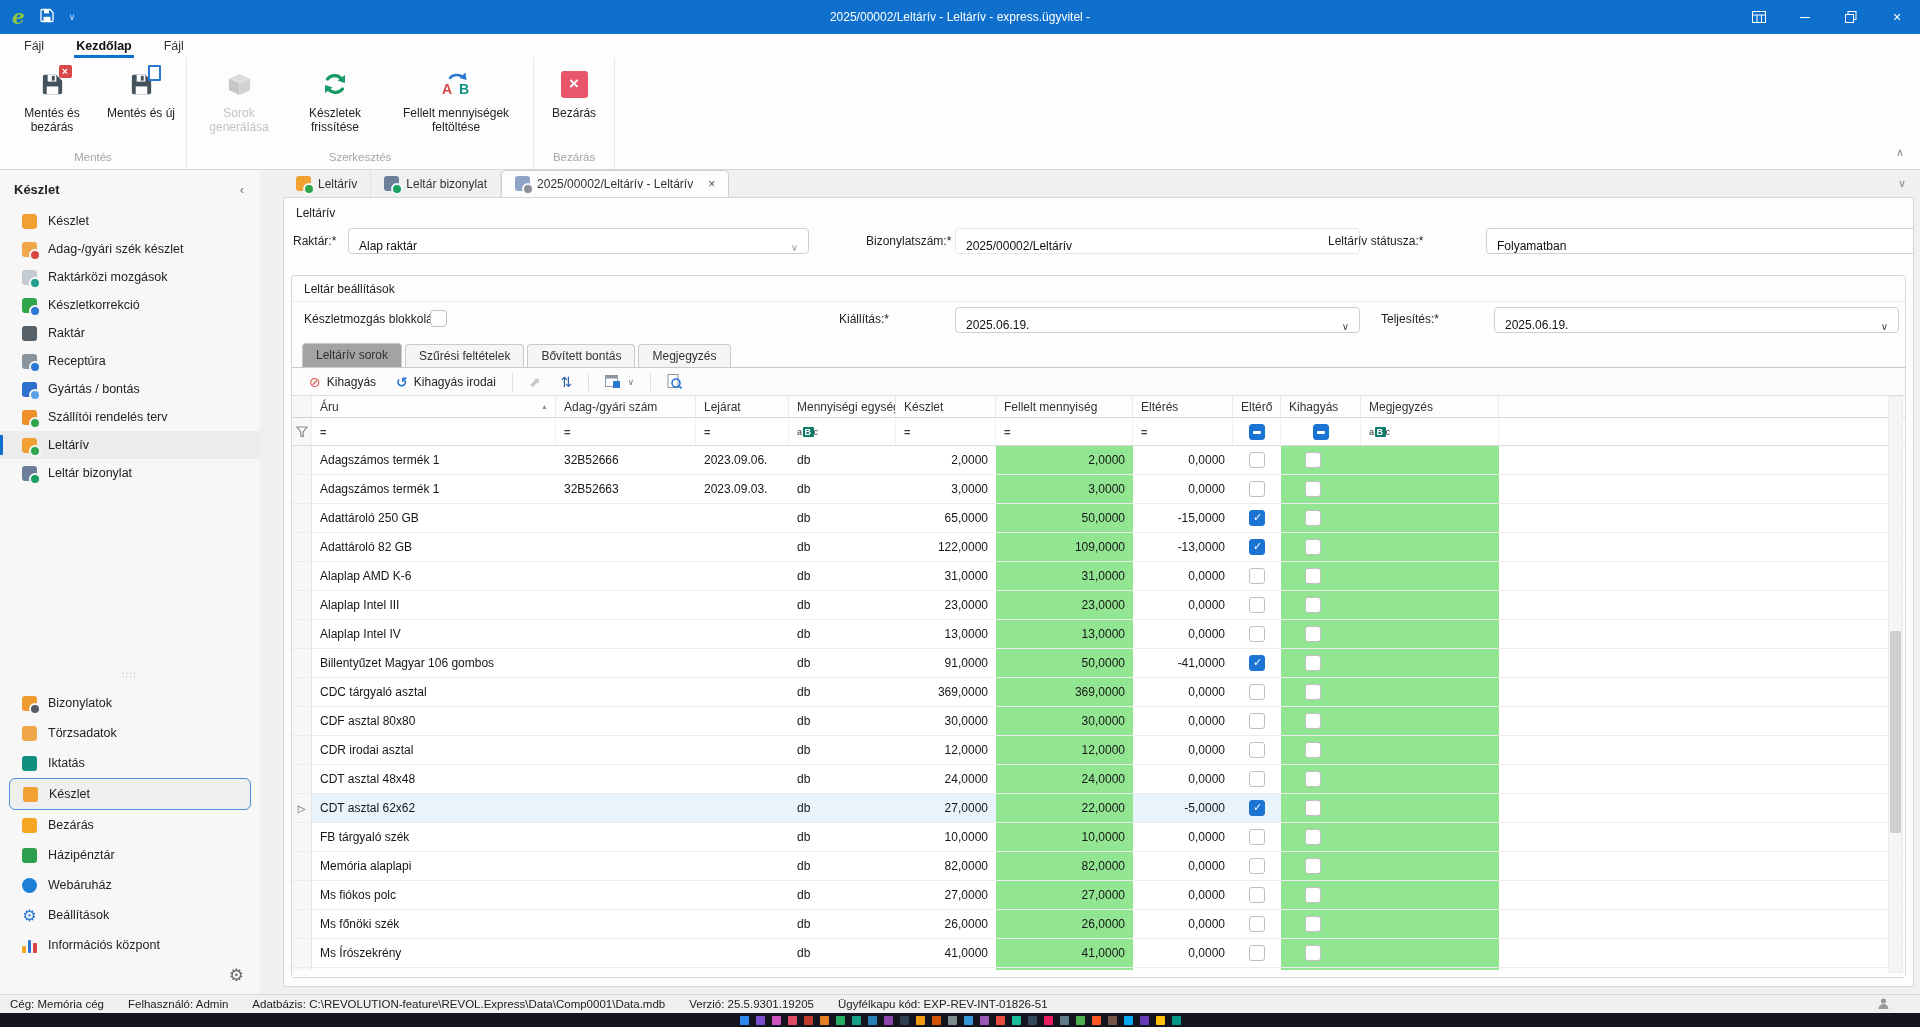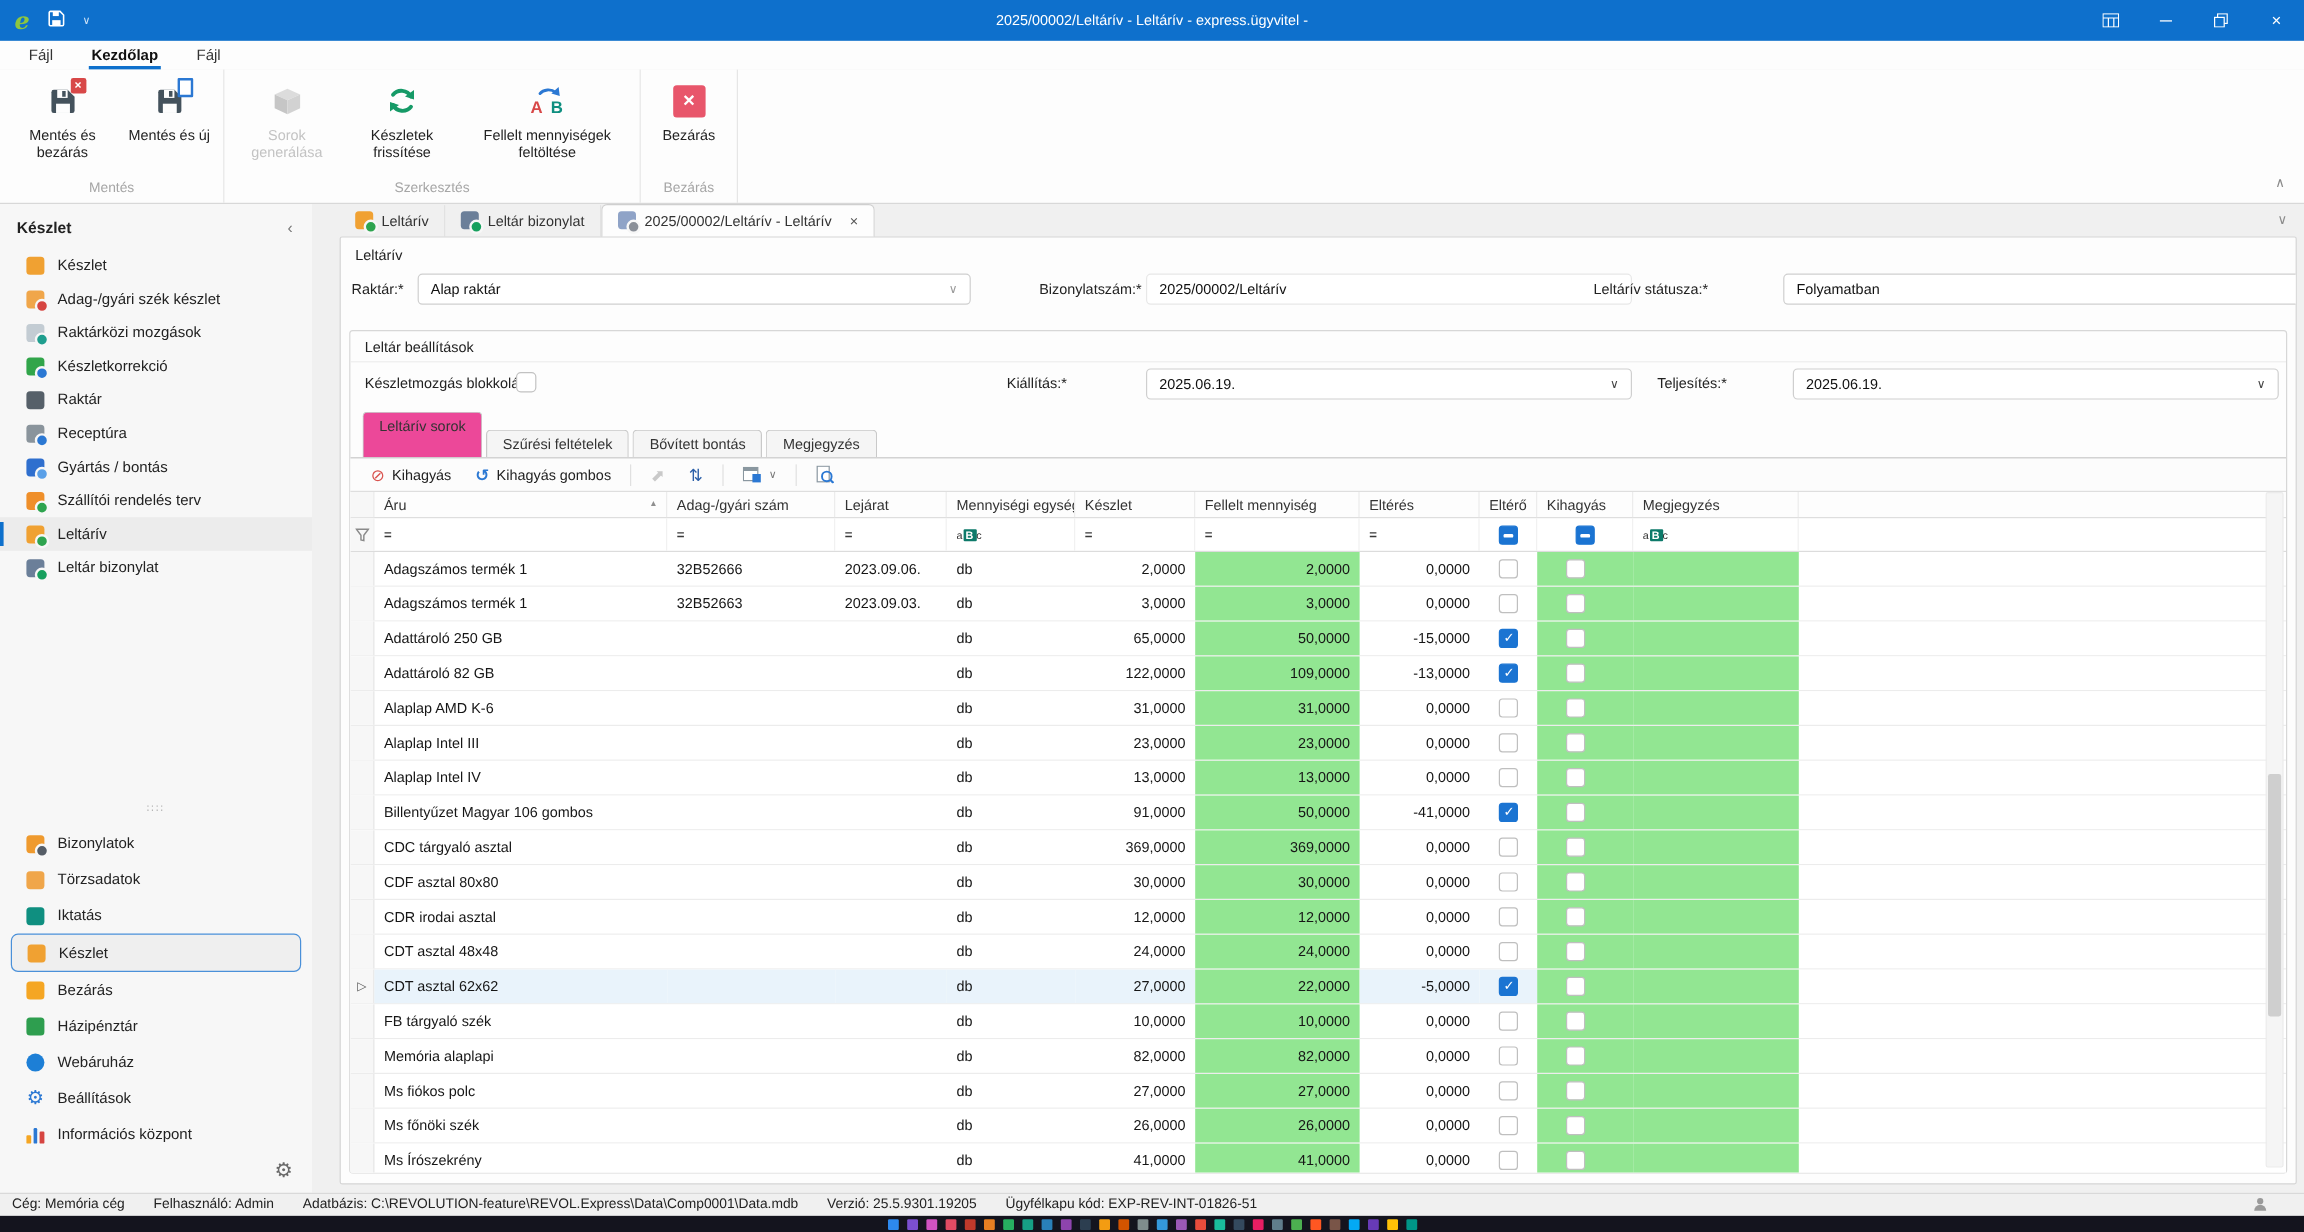--- a/index.html
+++ b/index.html
@@ -58,32 +58,32 @@
   .dtab{display:flex;align-items:center;gap:7px;padding:5px 13px 6px;font-size:12px;color:#333;border-right:1px solid #e2e2e2}
   .dtab:last-child{border-right:none}
   .dtab.active{background:#fdfdfd;border:1px solid #cfcfcf;border-bottom:1px solid #fdfdfd;border-radius:5px 5px 0 0;margin-bottom:-1px}
   .dtab .x{color:#555;margin-left:8px;font-size:12px}
   .tabs-chev{position:absolute;right:14px;top:7px;color:#8a8a8a;font-size:11px}
   .content{flex:1;margin:0 6px 7px 23px;background:#fdfdfd;border:1px solid #d5d5d5;border-radius:2px;position:relative;overflow:hidden}
   .panel-title{padding:8px 12px 2px;font-size:12px;color:#222}
   .form-row{position:relative;height:34px;margin-top:6px}
   .flabel{position:absolute;top:6px;font-size:12px;color:#222}
   .fctrl{position:absolute;top:0;height:26px;background:#fff;border:1px solid #cfcfcf;border-radius:4px;
-         display:flex;align-items:center;padding:0 10px;font-size:12px;color:#111;box-sizing:border-box}
+         display:flex;align-items:flex-end;padding:0 10px;font-size:12px;color:#111;box-sizing:border-box}
   .fctrl.flat{border-color:#e8e8e8}
   .fctrl .chev{margin-left:auto;font-size:10px;color:#9a9a9a}
   .fctrl .chev.dark{color:#444}
   .inner{position:absolute;left:7px;right:7px;top:77px;bottom:8px;border:1px solid #d7d7d7;border-radius:3px;
          display:flex;flex-direction:column;background:#fdfdfd}
   .inner-title{padding:6px 12px 5px;font-size:12px;color:#222;border-bottom:1px solid #ededed}
   .settings-row{position:relative;height:36px}
   .cbx{position:absolute;width:17px;height:17px;border:1px solid #c2c2c2;border-radius:4px;background:#fff;box-sizing:border-box}
   .gtabs{display:flex;padding:5px 0 0 10px;gap:3px;align-items:flex-end}
   .gtab{border:1px solid #c9c9c9;border-bottom:none;border-radius:4px 4px 0 0;padding:4px 13px;font-size:12px;background:#f5f5f5;color:#333}
-  .gtab.active{background:#ec4899;padding-bottom:20px;margin-bottom:-1px}
+  .gtab.active{background:#a3a3a3;padding-bottom:6px;margin-bottom:-1px}
   .gtoolbar{border-top:1px solid #c9c9c9;border-bottom:1px solid #dedede;background:#fcfcfc;height:27px;
             display:flex;align-items:center;padding-left:8px;gap:2px}
   .tbt{display:flex;align-items:center;gap:6px;padding:0 9px;font-size:12px;color:#222}
   .tbt .g{font-size:14px;line-height:1}
   .tsep{width:1px;height:18px;background:#e0e0e0;margin:0 5px}
   
   .grid{flex:1;position:relative;overflow:hidden;background:#fdfdfd}
   .gband{display:flex;border-bottom:1px solid #d6d6d6;background:#fdfdfd}
   .gcols{display:grid;grid-template-columns:20px 244px 140px 93px 107px 100px 137px 100px 48px 80px 138px}
   .ghead{height:21px}
@@ -430,21 +430,21 @@
             <span class="gtab">Megjegyzés</span>
           </div>
 
         <div class="gtoolbar">
           <span class="tbt">
             <span class="g" style="color:#d9534f">⊘</span>
             <span>Kihagyás</span>
           </span>
           <span class="tbt">
             <span class="g" style="color:#2b78d3;font-weight:bold">↺</span>
-            <span>Kihagyás gombos</span>
+            <span>Kihagyás irodai</span>
           </span>
           <span class="tsep"></span>
           <span class="tbt" style="color:#c9c9c9">
               <span class="g">⬈</span>
             </span>
           <span class="tbt">
               <span class="g" style="color:#2b5fa8">⇅</span>
             </span>
           <span class="tsep"></span>
           <span class="tbt">

